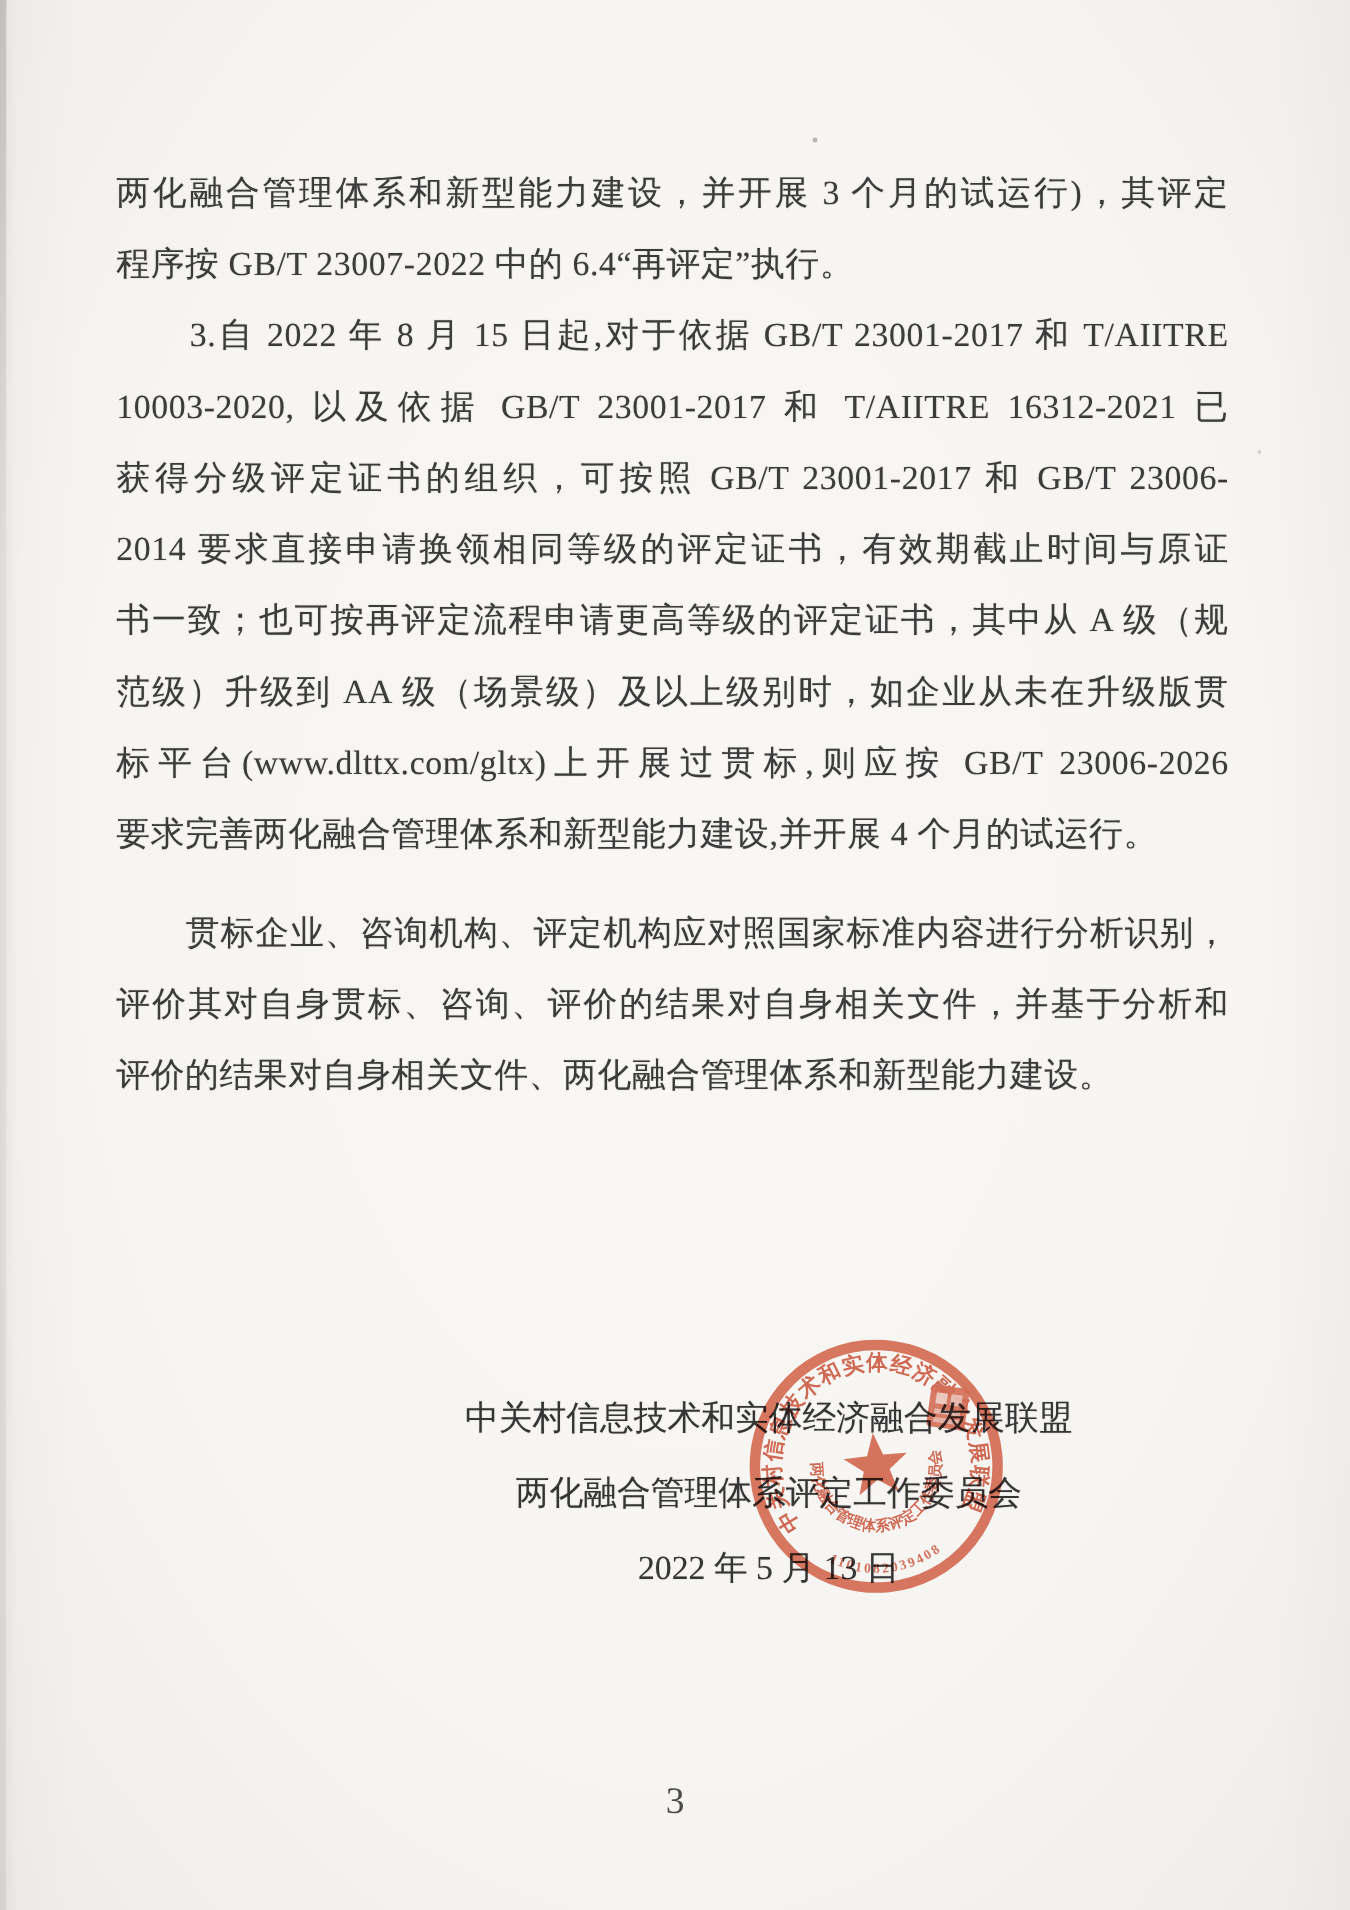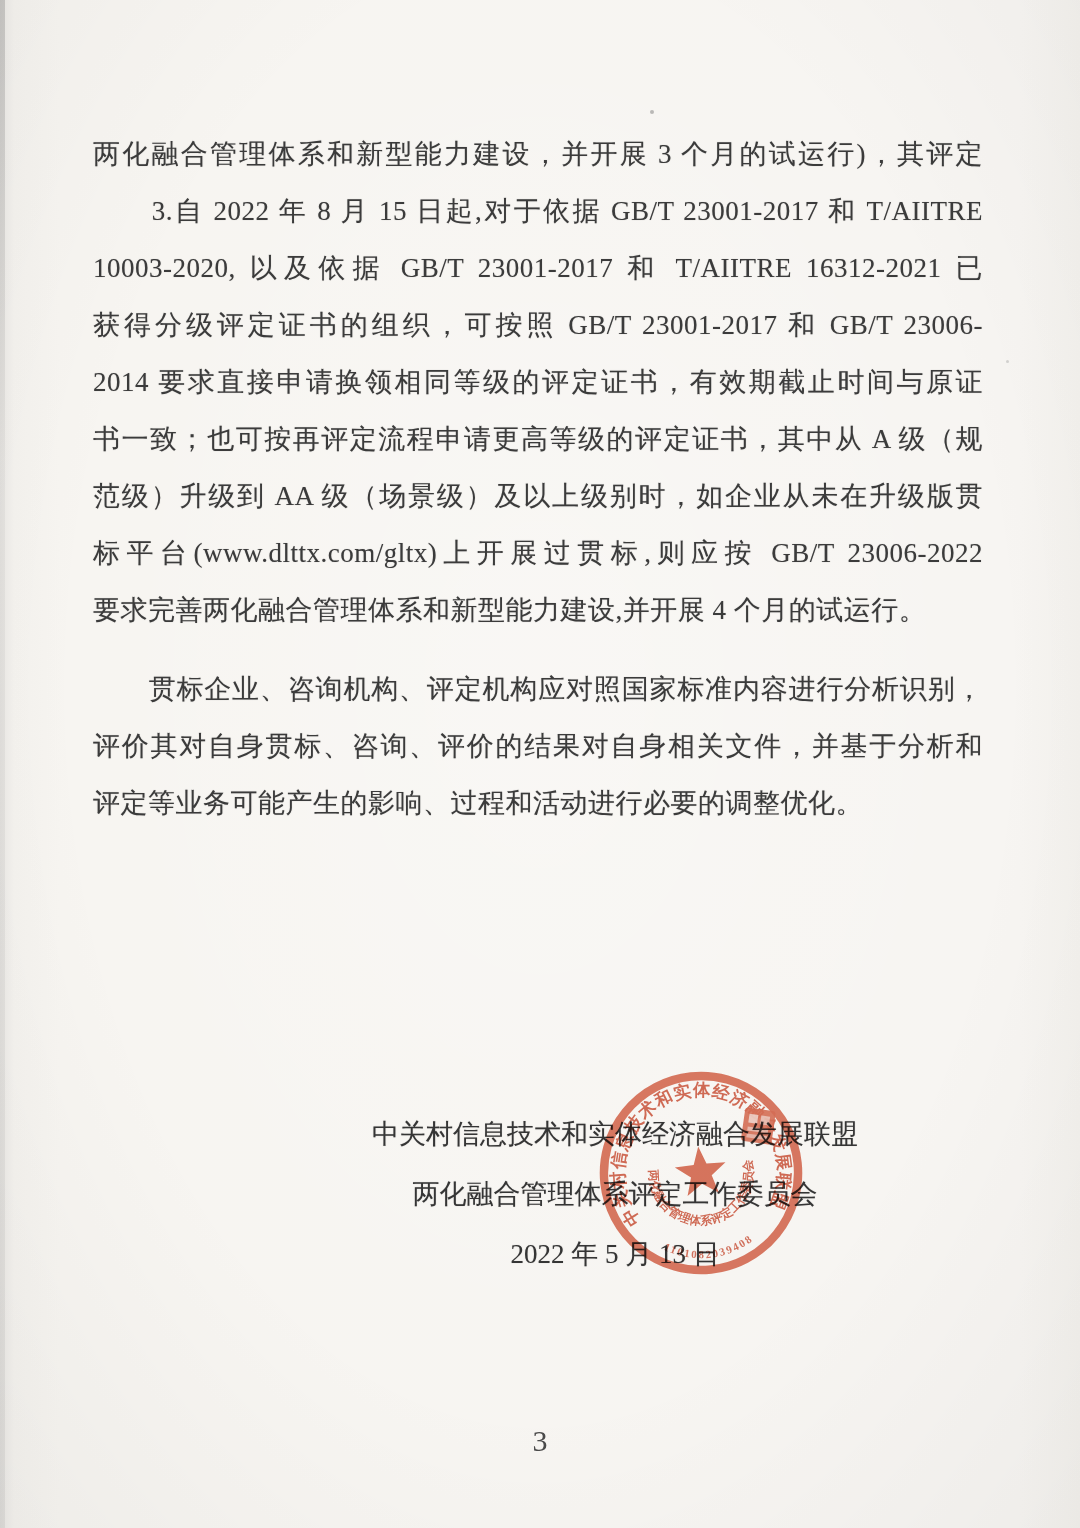--- a/index.html
+++ b/index.html
@@ -57,31 +57,32 @@
 </head>
 <body>
 
 <div class="page">
 
   <div class="speck s1"></div>
   <div class="speck s2"></div>
 
   <div class="body-text">
       <div class="line stretch">两化融合管理体系和新型能力建设，并开展 3 个月的试运行)，其评定</div>
+      <div class="line">程序按 GB/T 23007-2022 中的 6.4“再评定”执行。</div>
       <div class="line stretch">　　3.自 2022 年 8 月 15 日起,对于依据 GB/T 23001-2017 和 T/AIITRE</div>
       <div class="line stretch">10003-2020, 以及依据 GB/T  23001-2017 和 T/AIITRE  16312-2021 已</div>
       <div class="line stretch">获得分级评定证书的组织，可按照 GB/T  23001-2017 和 GB/T  23006-</div>
       <div class="line stretch">2014 要求直接申请换领相同等级的评定证书，有效期截止时间与原证</div>
       <div class="line stretch">书一致；也可按再评定流程申请更高等级的评定证书，其中从 A 级（规</div>
       <div class="line stretch">范级）升级到 AA 级（场景级）及以上级别时，如企业从未在升级版贯</div>
-      <div class="line stretch">标平台(www.dlttx.com/gltx)上开展过贯标,则应按 GB/T 23006-2022</div>
+      <div class="line stretch">标平台(www.dlttx.com/gltx)上开展过贯标,则应按 GB/T 23006-2026</div>
       <div class="line">要求完善两化融合管理体系和新型能力建设,并开展 4 个月的试运行。</div>
       <div class="line stretch gap">　　贯标企业、咨询机构、评定机构应对照国家标准内容进行分析识别，</div>
       <div class="line stretch">评价其对自身贯标、咨询、评价的结果对自身相关文件，并基于分析和</div>
-      <div class="line">评定等业务可能产生的影响、过程和活动进行必要的调整优化。</div>
+      <div class="line">评价的结果对自身相关文件、两化融合管理体系和新型能力建设。</div>
     </div>
 
   <div class="signature">
     <div>中关村信息技术和实体经济融合发展联盟</div>
     <div>两化融合管理体系评定工作委员会</div>
     <div>2022 年 5 月 13 日</div>
   </div>
 
   <svg class="seal" viewBox="0 0 210 210" aria-hidden="true">
     <defs>

